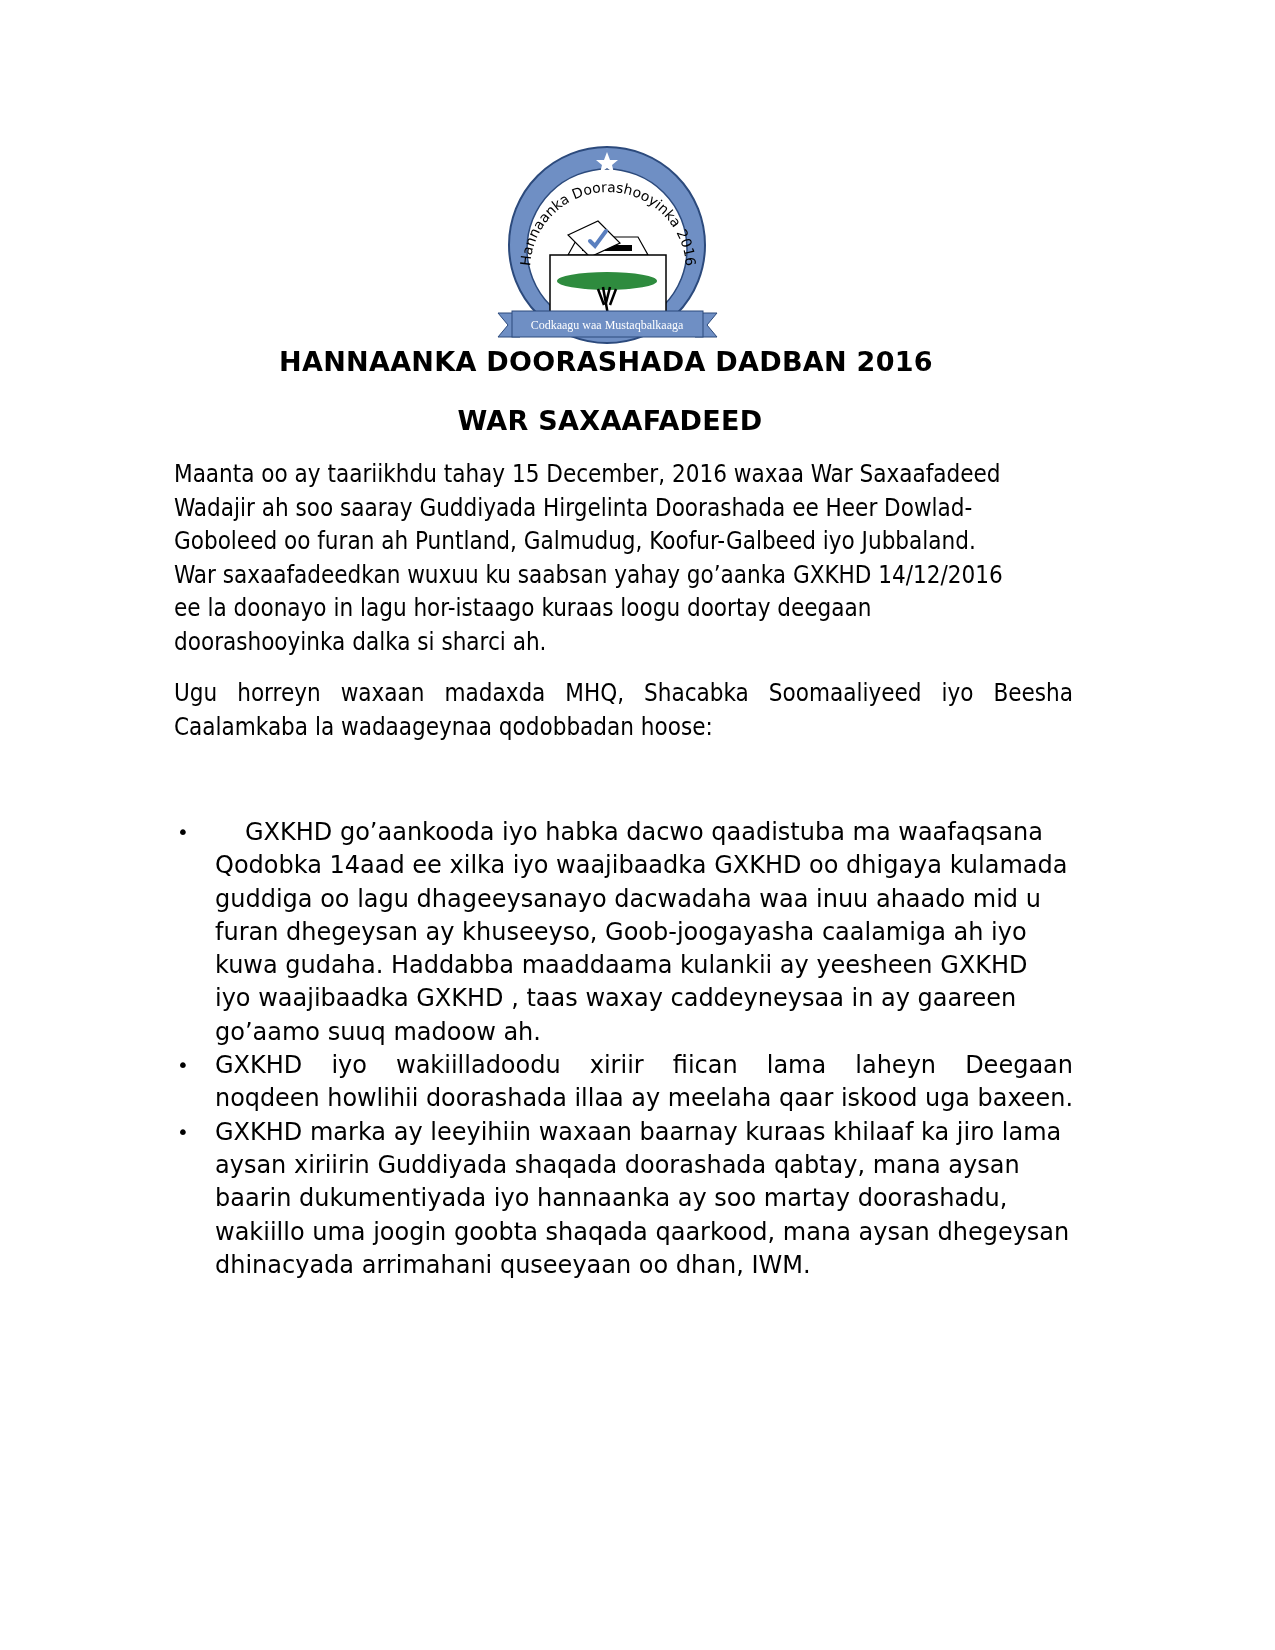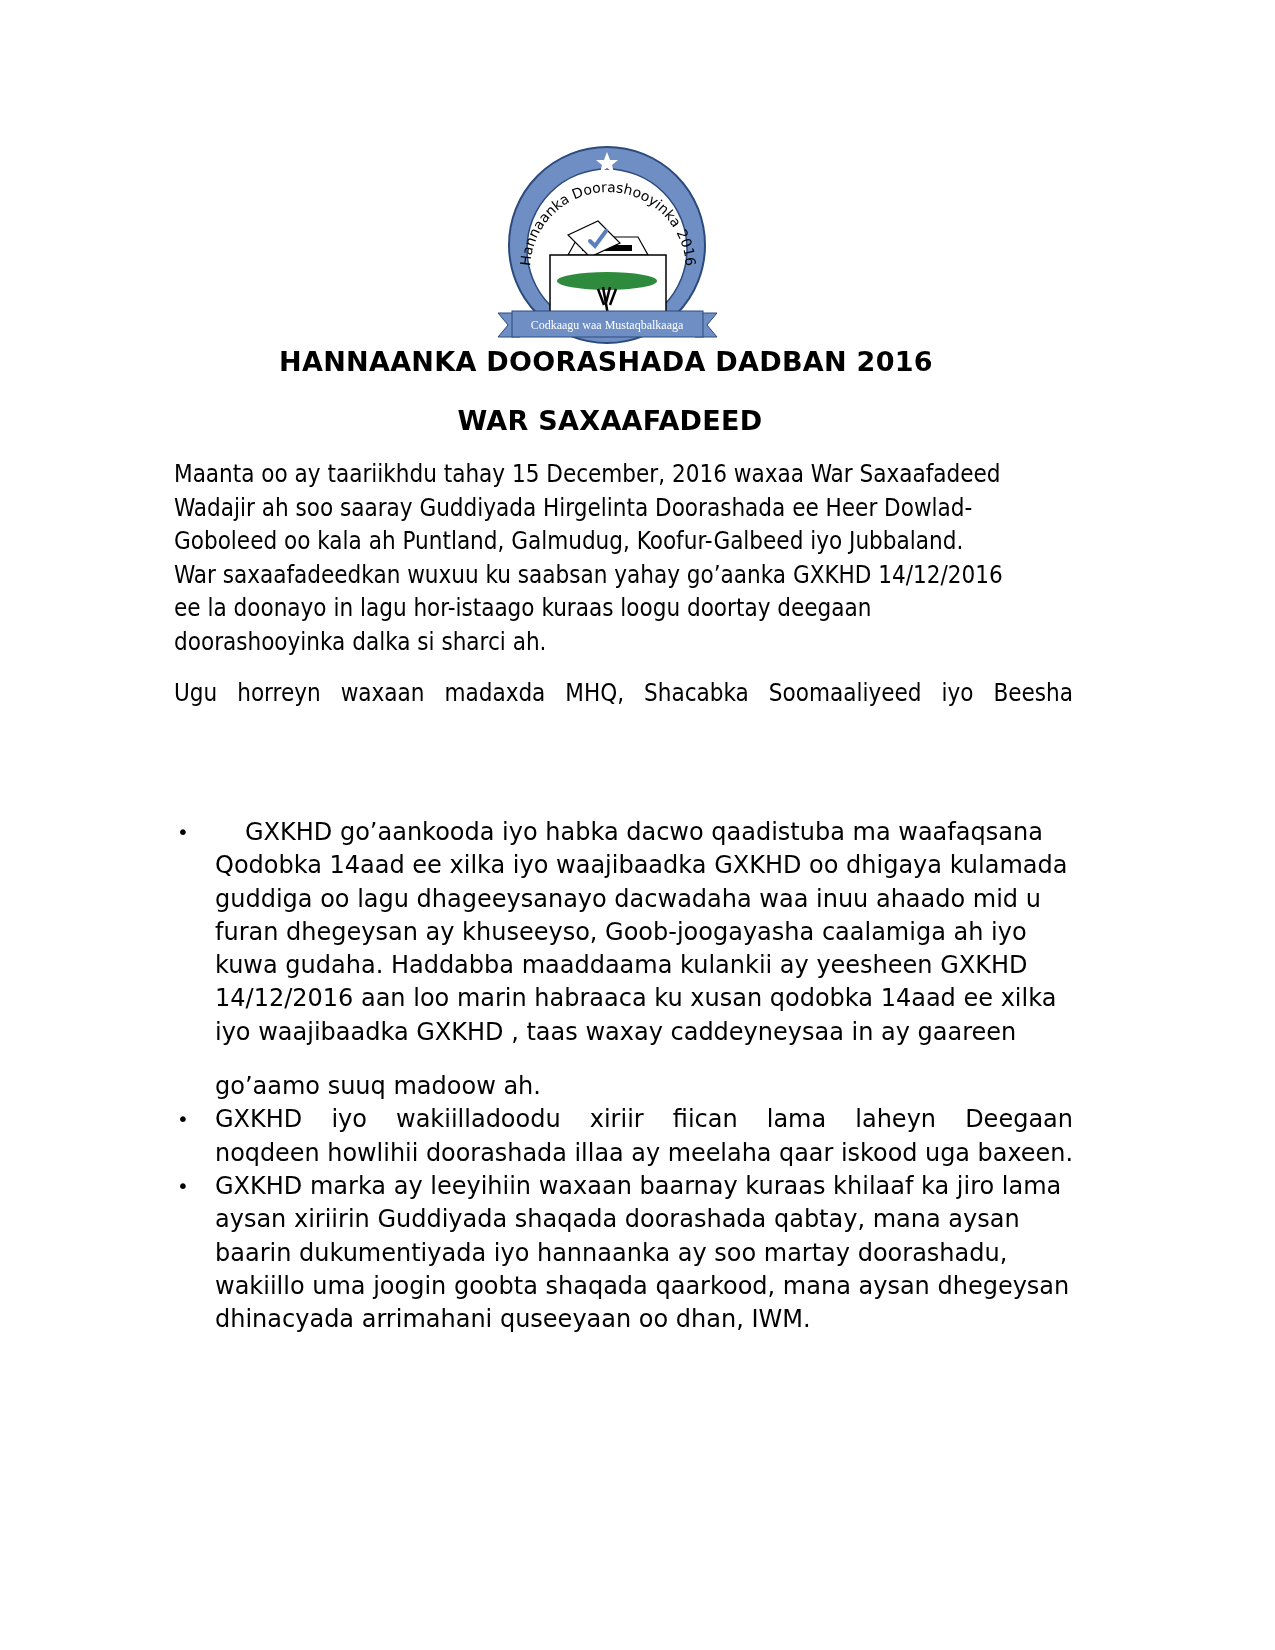--- a/index.html
+++ b/index.html
@@ -59,41 +59,41 @@
     </g>
   </svg>
 </div>
 
 <div class="title t1" style="left:-4px;">HANNAANKA DOORASHADA DADBAN 2016</div>
 <div class="title t2">WAR SAXAAFADEED</div>
 
 <div class="para p1">
   <span class="p-line" style="display: block; width: max-content;">Maanta oo ay taariikhdu tahay 15 December, 2016 waxaa War Saxaafadeed</span>
   <span class="p-line" style="display: block; width: max-content;">Wadajir ah soo saaray Guddiyada Hirgelinta Doorashada ee Heer Dowlad-</span>
-  <span class="p-line" style="display: block; width: max-content;">Goboleed oo kala ah Puntland, Galmudug, Koofur-Galbeed iyo Jubbaland.</span>
+  <span class="p-line" style="display: block; width: max-content;">Goboleed oo furan ah Puntland, Galmudug, Koofur-Galbeed iyo Jubbaland.</span>
   <span class="p-line" style="display: block; width: max-content;">War saxaafadeedkan wuxuu ku saabsan yahay go’aanka GXKHD 14/12/2016</span>
   <span class="p-line" style="display: block; width: max-content;">ee la doonayo in lagu hor-istaago kuraas loogu doortay deegaan</span>
   <span class="p-line" style="display: block; width: max-content;">doorashooyinka dalka si sharci ah.</span>
 </div>
 
 <div class="para p2">
   <span class="p-line j">Ugu horreyn waxaan madaxda MHQ, Shacabka Soomaaliyeed iyo Beesha</span>
+  <span class="p-line" style="display: block; width: max-content;">Caalamkaba la wadaageynaa qodobbadan hoose:</span>
 </div>
 
 <ul class="bullets">
   <li>
     <span class="bullet-dot">•</span>
     <span class="line" style="display: block; width: max-content; margin-left: 30px;">GXKHD go’aankooda iyo habka dacwo qaadistuba ma waafaqsana</span>
     <span class="line" style="display: block; width: max-content;">Qodobka 14aad ee xilka iyo waajibaadka GXKHD oo dhigaya kulamada</span>
     <span class="line" style="display: block; width: max-content;">guddiga oo lagu dhageeysanayo dacwadaha waa inuu ahaado mid u</span>
     <span class="line" style="display: block; width: max-content;">furan dhegeysan ay khuseeyso, Goob-joogayasha caalamiga ah iyo</span>
     <span class="line" style="display: block; width: max-content;">kuwa gudaha. Haddabba maaddaama kulankii ay yeesheen GXKHD</span>
-    <span class="line" style="display: block; width: max-content;">14/12/2016 aan loo marin habraaca ku xusan qodobka 14aad ee xilka</span>
     <span class="line" style="display: block; width: max-content;">iyo waajibaadka GXKHD , taas waxay caddeyneysaa in ay gaareen</span>
-    <span class="line" style="display: block; width: max-content; margin-top: 21px;">go’aamo suuq madoow ah.</span>
+    <span class="line" style="display: block; width: max-content;">go’aamo suuq madoow ah.</span>
   </li>
   <li>
     <span class="bullet-dot">•</span>
     <span class="line j">GXKHD iyo wakiilladoodu xiriir fiican lama laheyn Deegaan</span>
     <span class="line" style="display: block; transform: scaleX(0.995919); transform-origin: left center; width: max-content;">noqdeen howlihii doorashada illaa ay meelaha qaar iskood uga baxeen.</span>
   </li>
   <li>
     <span class="bullet-dot">•</span>
     <span class="line" style="display: block; width: max-content;">GXKHD marka ay leeyihiin waxaan baarnay kuraas khilaaf ka jiro lama</span>
     <span class="line" style="display: block; width: max-content;">aysan xiriirin Guddiyada shaqada doorashada qabtay, mana aysan</span>

